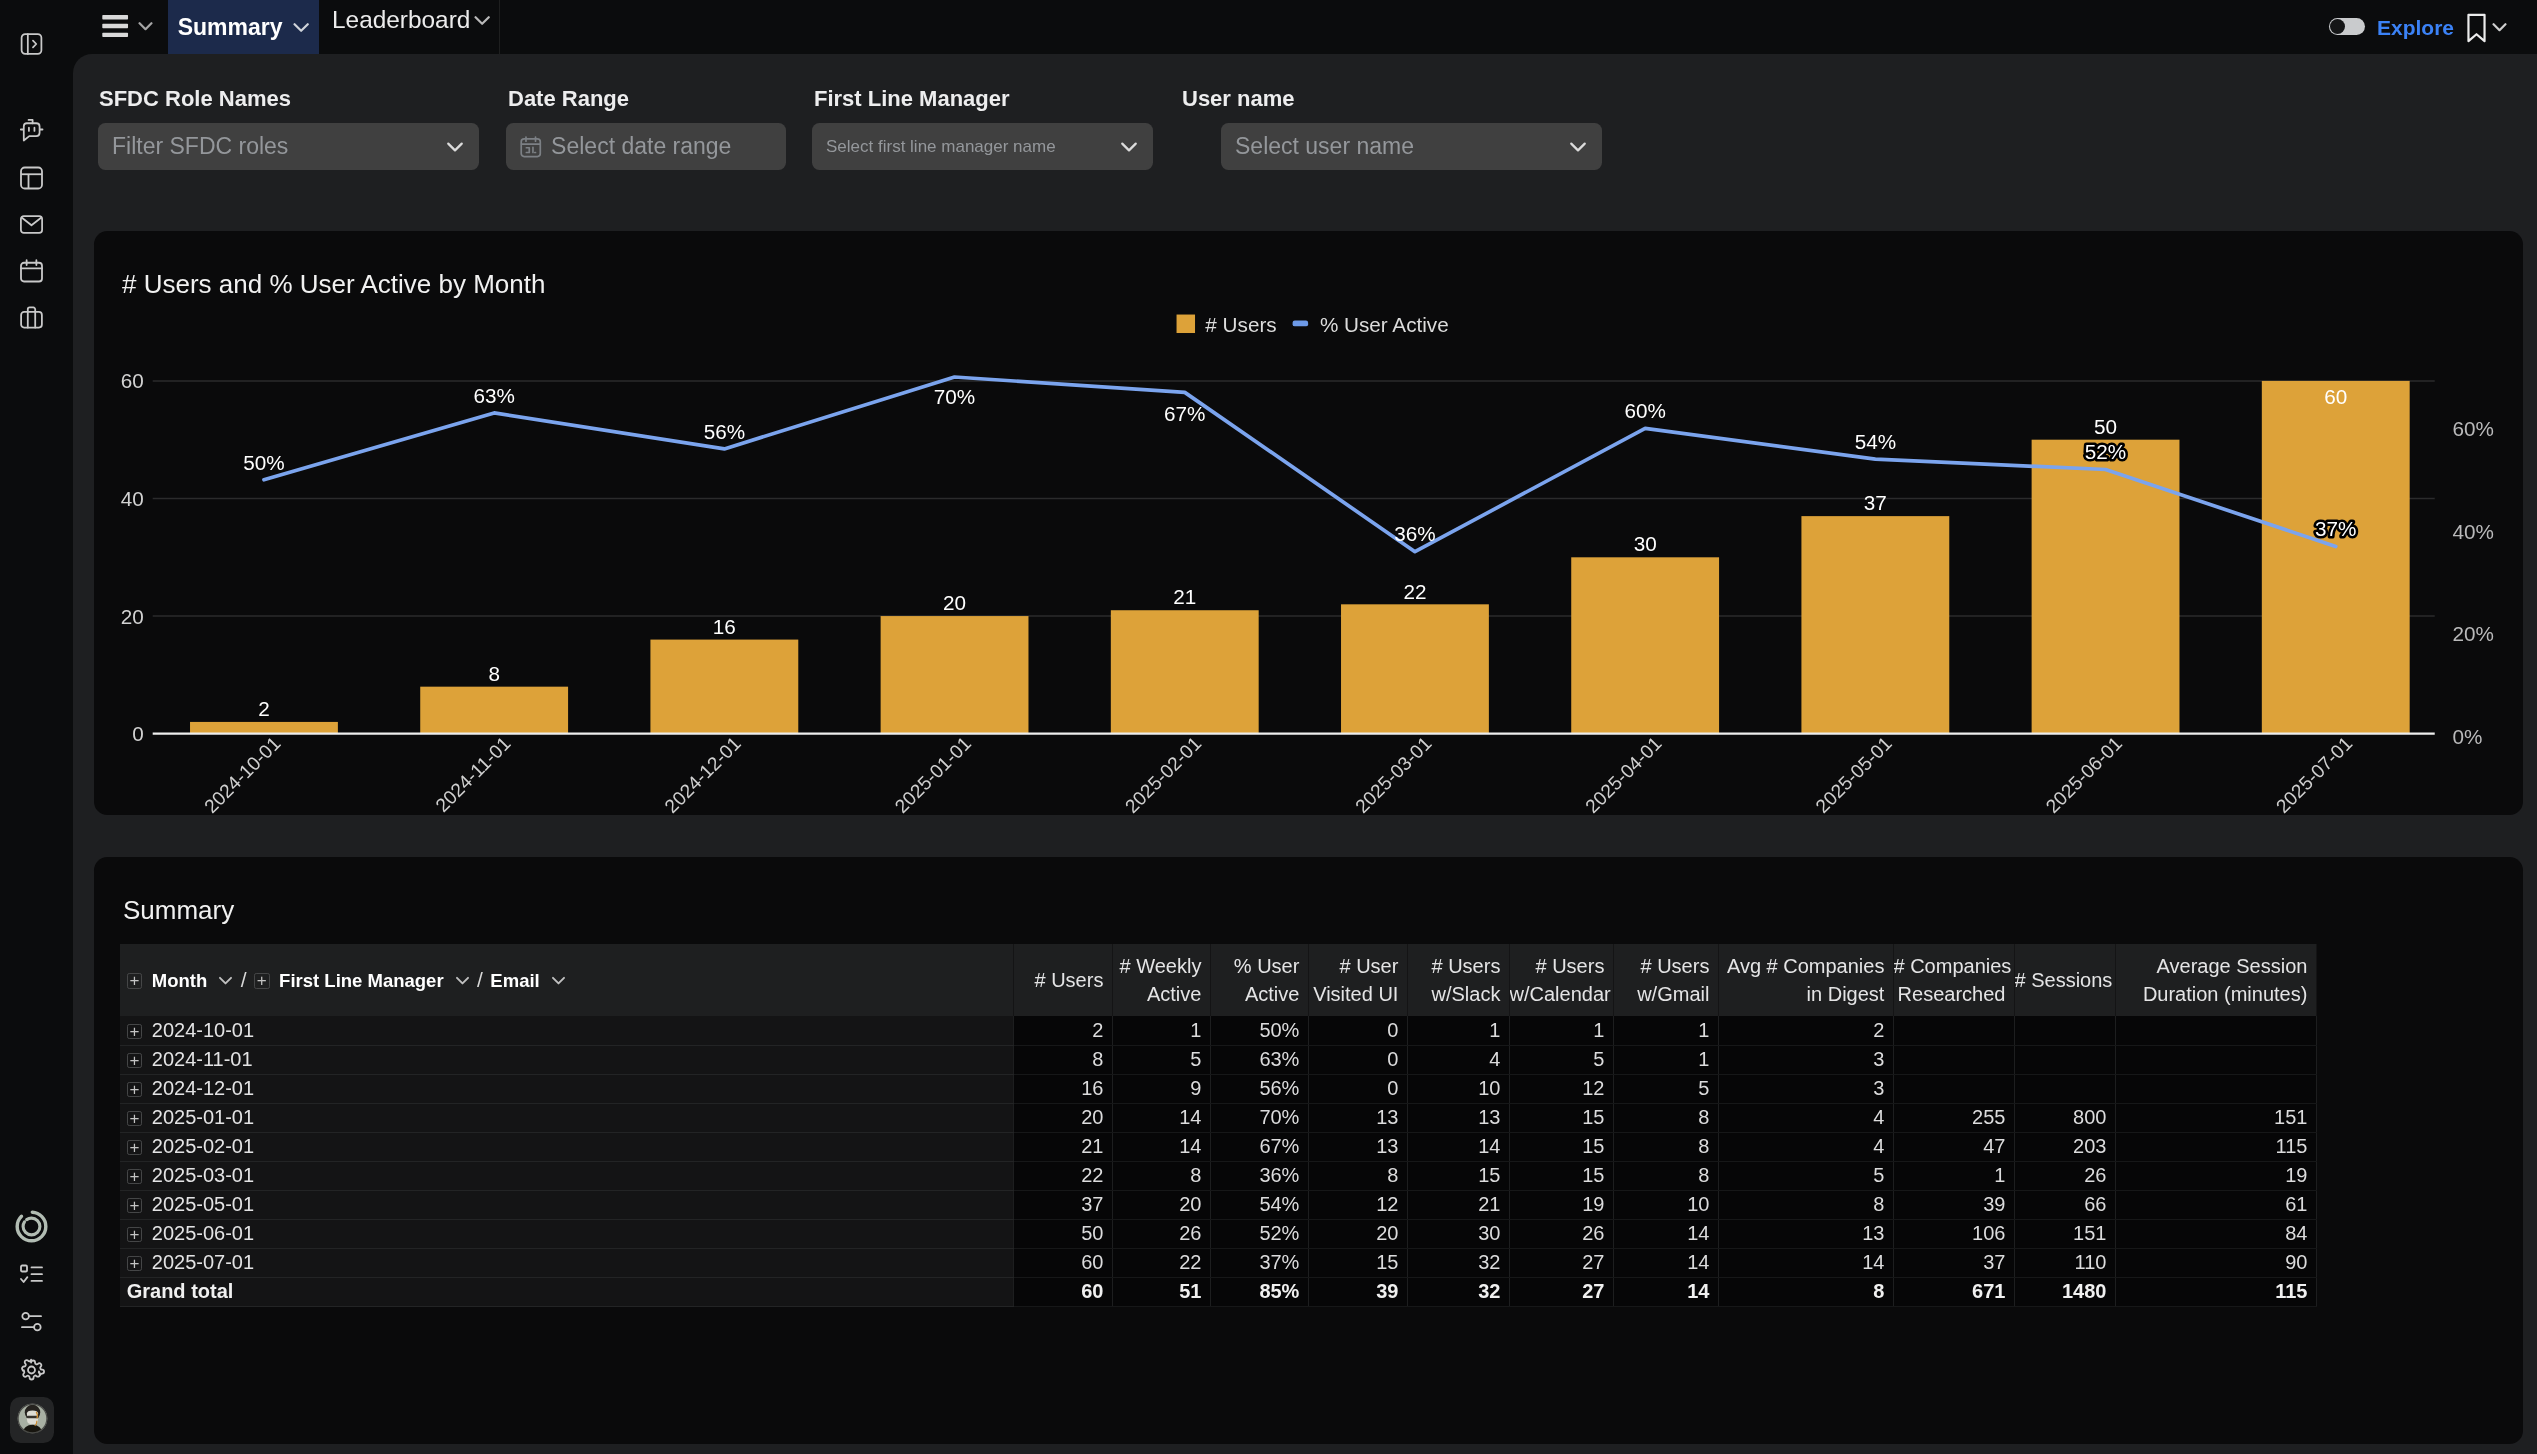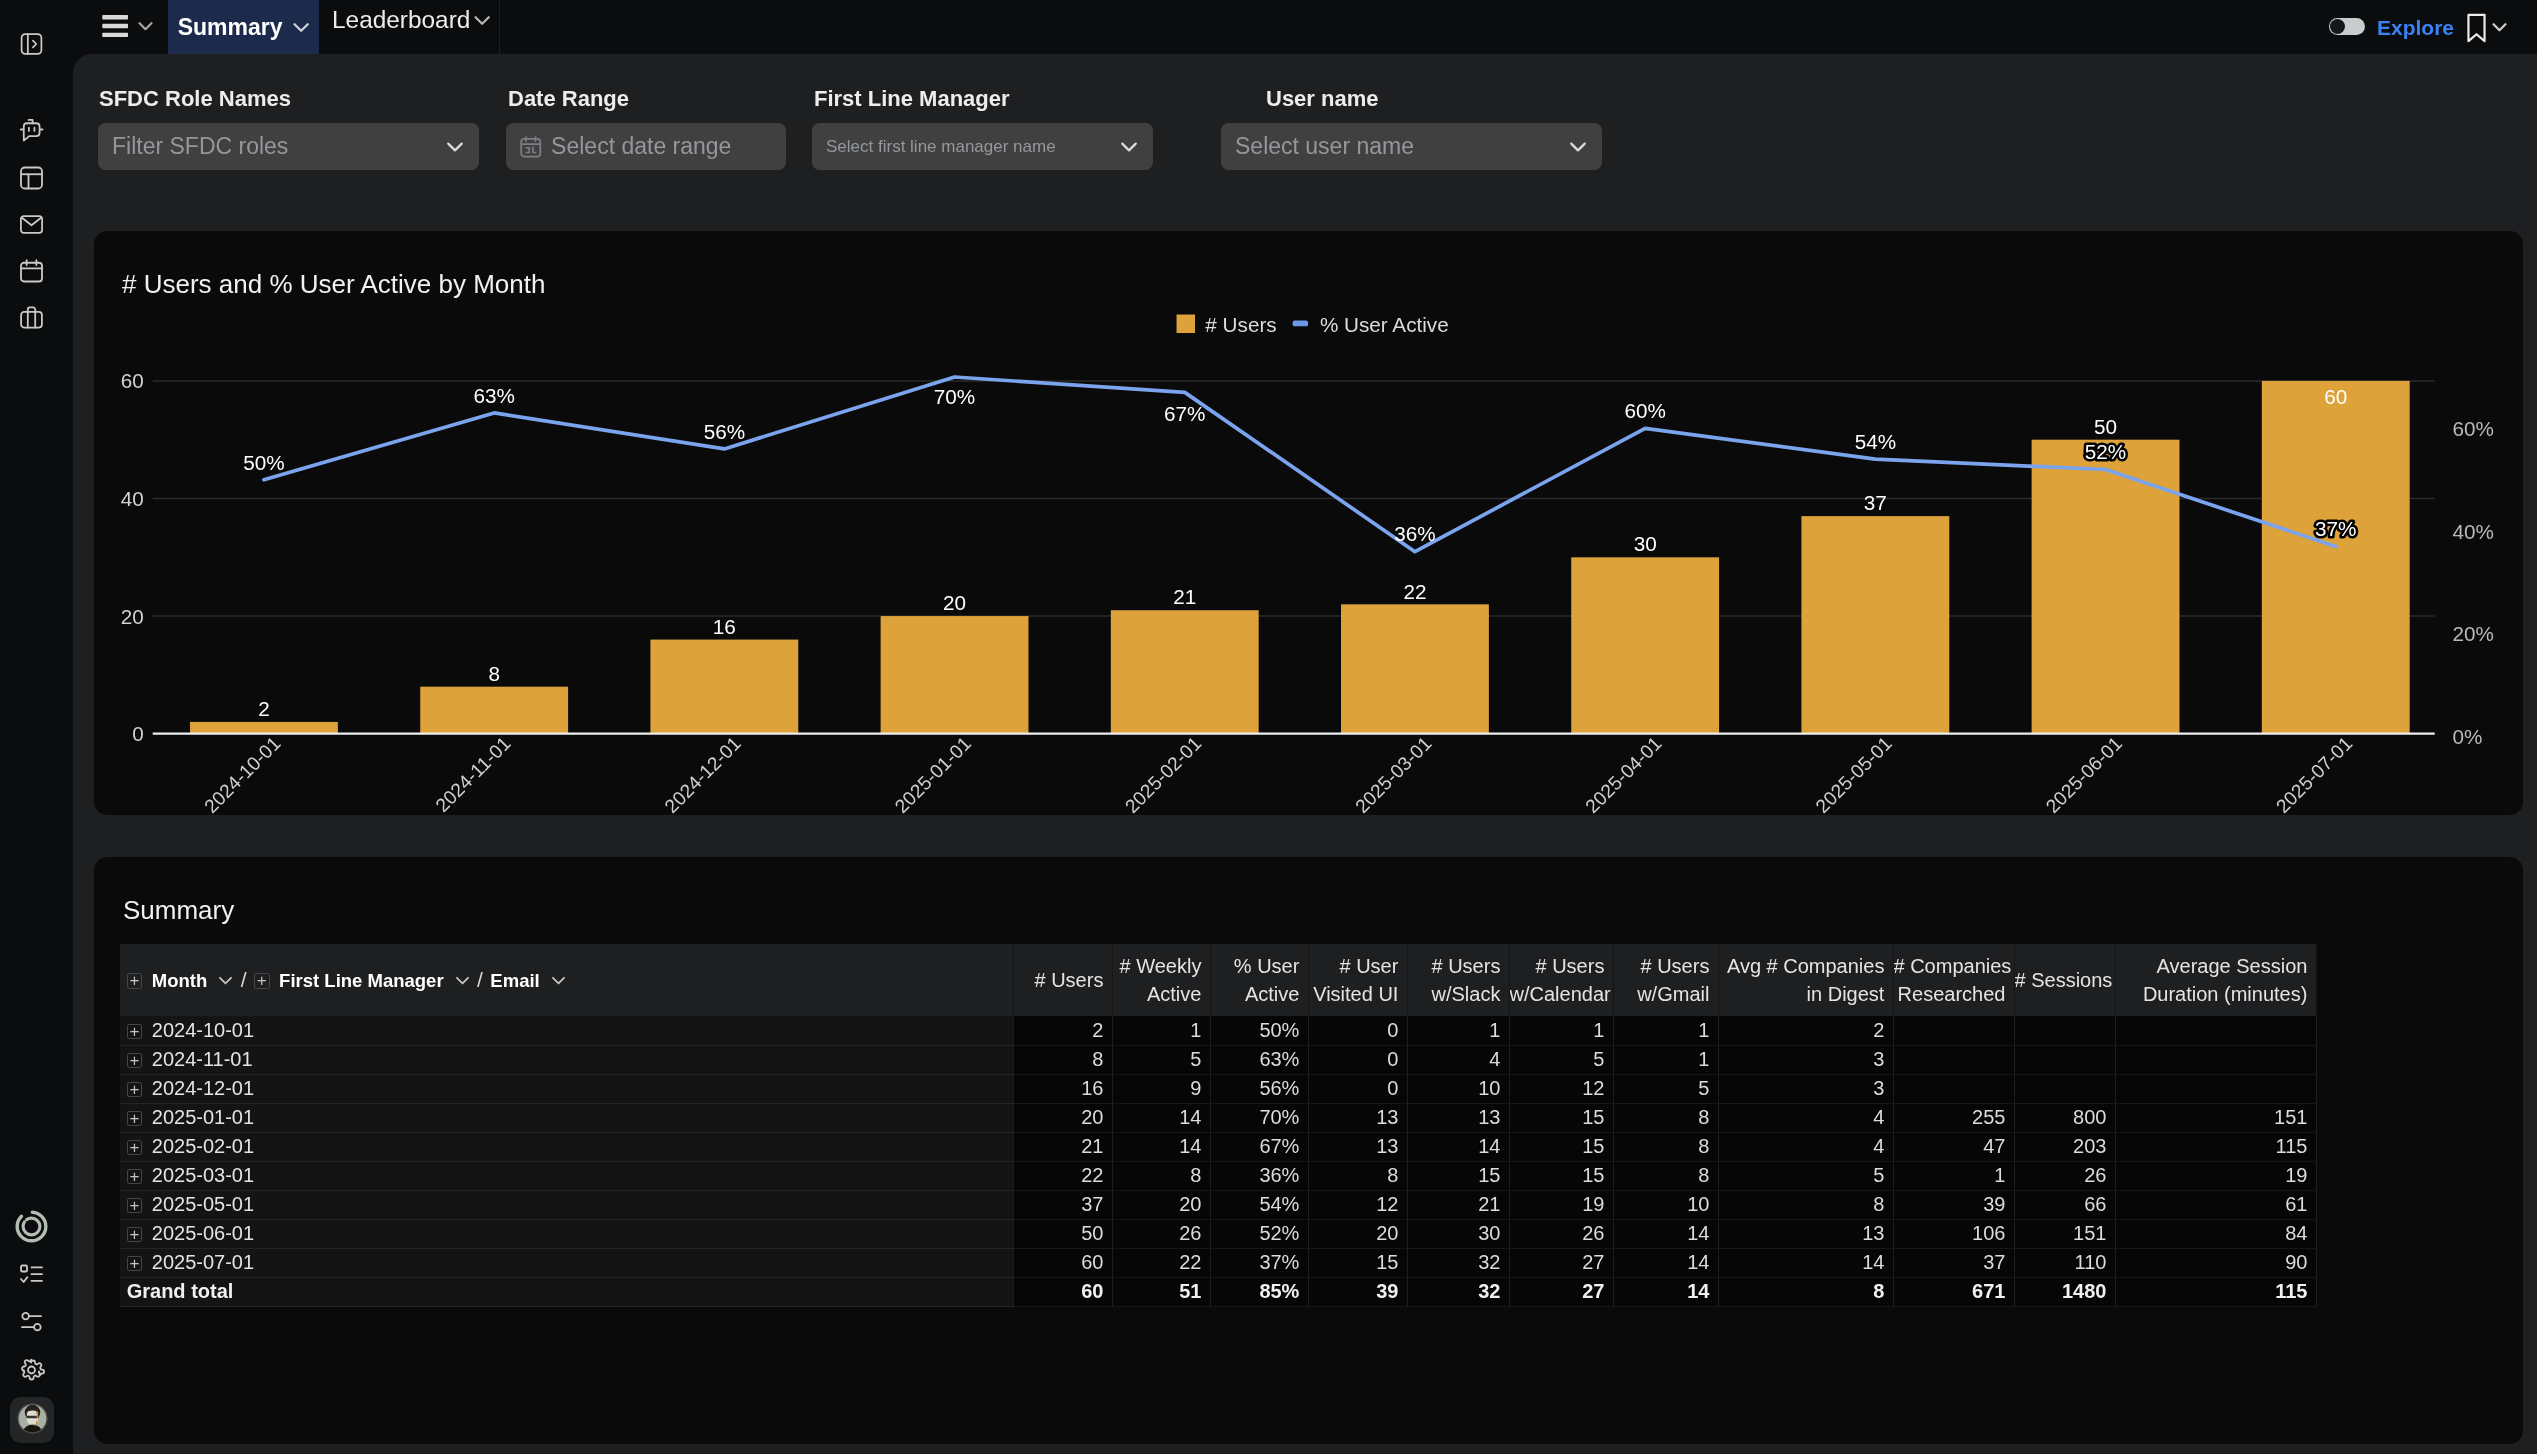--- a/index.html
+++ b/index.html
@@ -167,21 +167,21 @@
         <path d="M6 42 Q10 29.5 21 29.5 Q32 29.5 36 42 Z" fill="#17150f"></path>
         <path d="M26 12 q3 4 1 9 M27 24 q0 5 -3 7" stroke="#d08a2c" stroke-width="1.6" fill="none"></path>
       </g>
       <circle cx="21" cy="21" r="19.5" fill="none" stroke="#4a4b48" stroke-width="1.6"></circle>
     </svg>
 </div>
 
 <div class="flabel" style="left:99px;">SFDC Role Names</div>
 <div class="flabel" style="left:508px;">Date Range</div>
 <div class="flabel" style="left:814px;">First Line Manager</div>
-<div class="flabel" style="left:1266px;">User name</div>
+<div class="flabel" style="left:1182px;">User name</div>
 
 <div class="dd" style="left:98px;width:381px;">Filter SFDC roles
   <svg class="chev" width="18" height="12" viewBox="0 0 24 16">
       <path d="M3 3.5 l9 9 9-9" fill="none" stroke="#dcdcdc" stroke-width="3" stroke-linecap="round" stroke-linejoin="round"></path>
     </svg>
 </div>
 <div class="dd" style="left:506px;width:280px;">
   <svg style="margin-right:9.6px;" width="21.5" height="22" viewBox="0 0 29 30">
       <g fill="none" stroke="#7c8085" stroke-width="2.3" stroke-linecap="round" stroke-linejoin="round">
         <rect x="1.5" y="4" width="26" height="24" rx="4"></rect>

